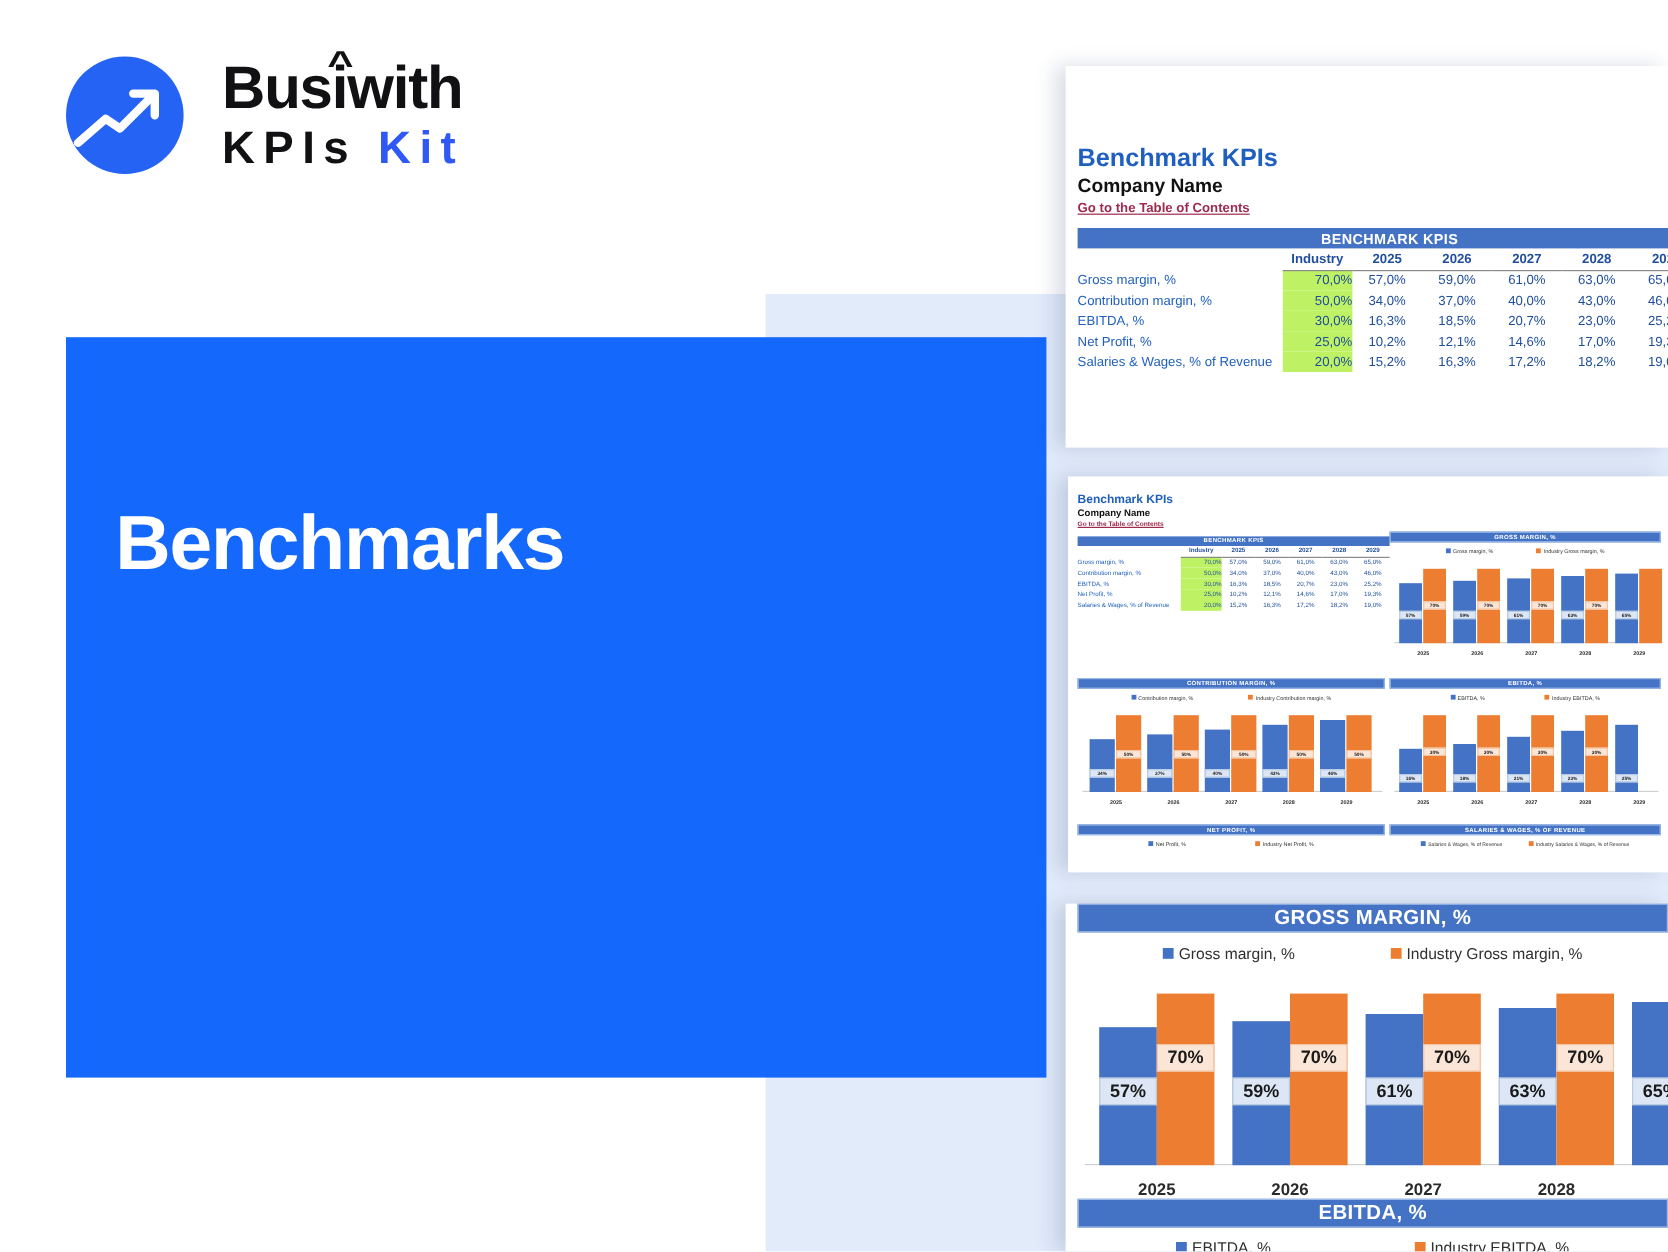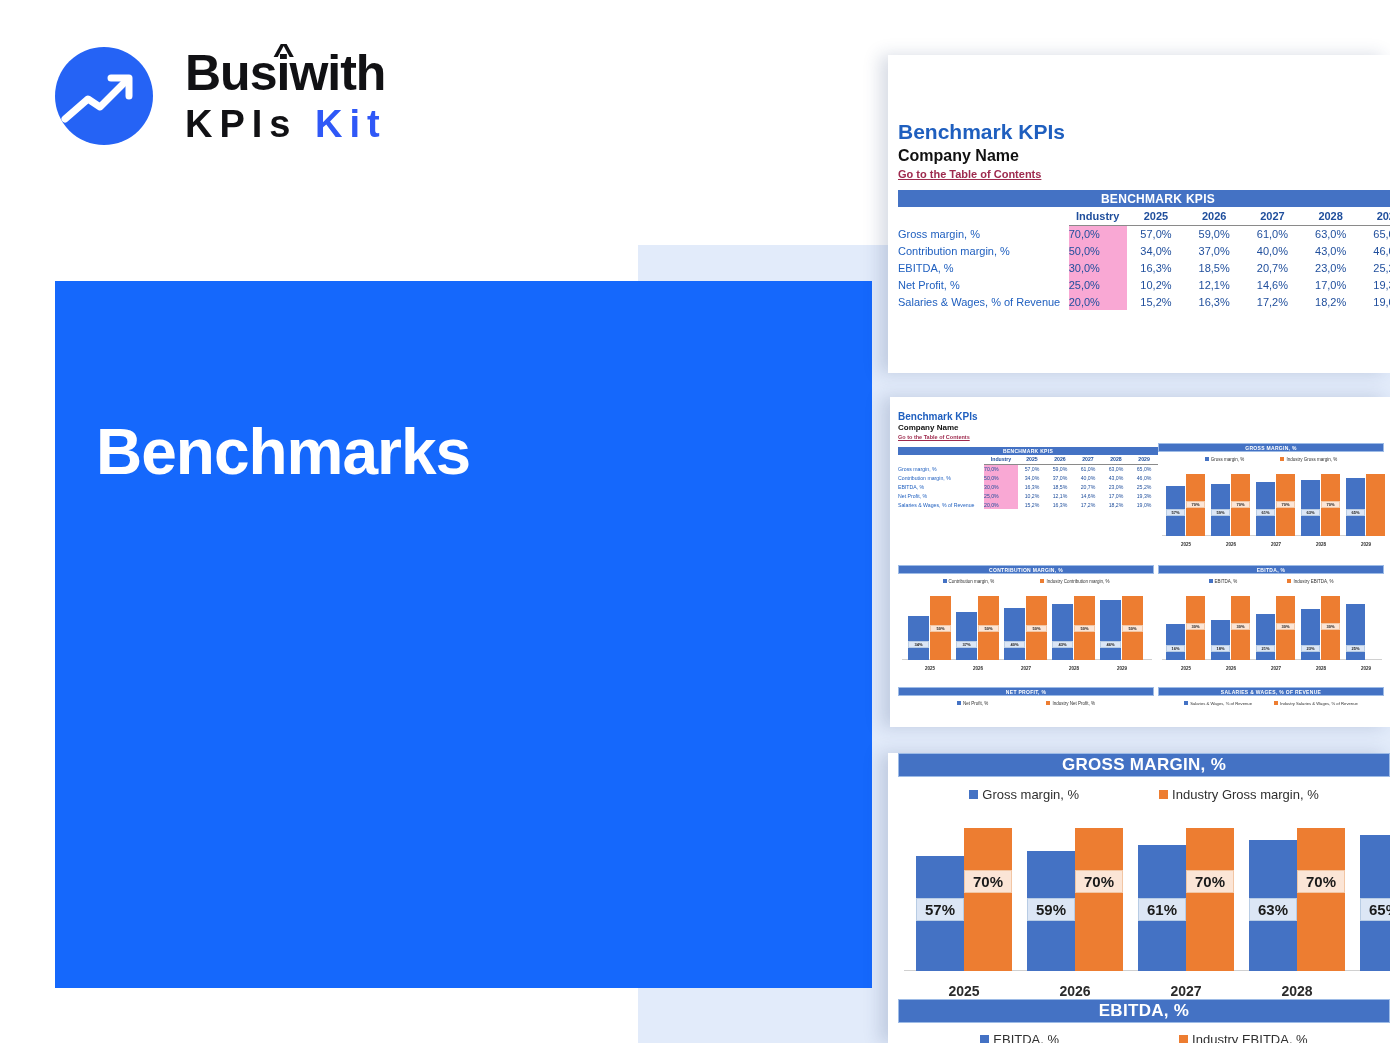--- a/index.html
+++ b/index.html
@@ -36,21 +36,21 @@
   .logo-line2 .kit { color: #2f58f7; }
   .circ { position: relative; }
   .circ::after {
     content: "^"; position: absolute; left: 50%; top: -19px;
     transform: translateX(-50%) scaleX(1.25); font-size: 30px; font-weight: bold;
     color: #111114;
   }
 
   
   .hero {
-    position: absolute; left: 55px; top: 281px; width: 817px; height: 707px;
+    position: absolute; left: 55px; top: 281px; width: 817px; height: 617px;
     background: #1568fc;
   }
   .hero-title {
     position: absolute; left: 41px; top: 136px;
     font-size: 64px; font-weight: bold; color: #ffffff; letter-spacing: -1px;
     line-height: 70px;
   }
   .hero-body {
     position: absolute; left: 41px; top: 248px; width: 680px;
     font-size: 28px; font-weight: bold; color: #ffffff; line-height: 38px;
@@ -70,21 +70,21 @@
   .xl .band {
     background: #4472c4; color: #ffffff; font-weight: bold; text-align: center;
     letter-spacing: .3px;
   }
   .xl th.yr, .xl th.ind {
     color: #1f4e9c; font-weight: bold; text-align: center;
     border-bottom: 1px solid #8a8a8a;
   }
   .xl td.lbl { color: #1f5fbf; text-align: left; white-space: nowrap; }
   .xl td.num { color: #1f4e9c; text-align: center; }
-  .xl td.hl  { background: #f9a8d4; color: #1f4e9c; text-align: left; }
+  .xl td.hl  { background: #bef264; color: #1f4e9c; text-align: right; }
 
   
   .chart-band {
     background: #4472c4; color: #fff; font-weight: bold; text-align: center;
     border: 1px solid #9dbbe6; letter-spacing: .3px;
   }
   .legend { display: flex; justify-content: center; align-items: center; }
   .legend .item { display: flex; align-items: center; color: #303030; }
   .legend .sw { display: inline-block; }
   .sw-blue { background: #4472c4; }

